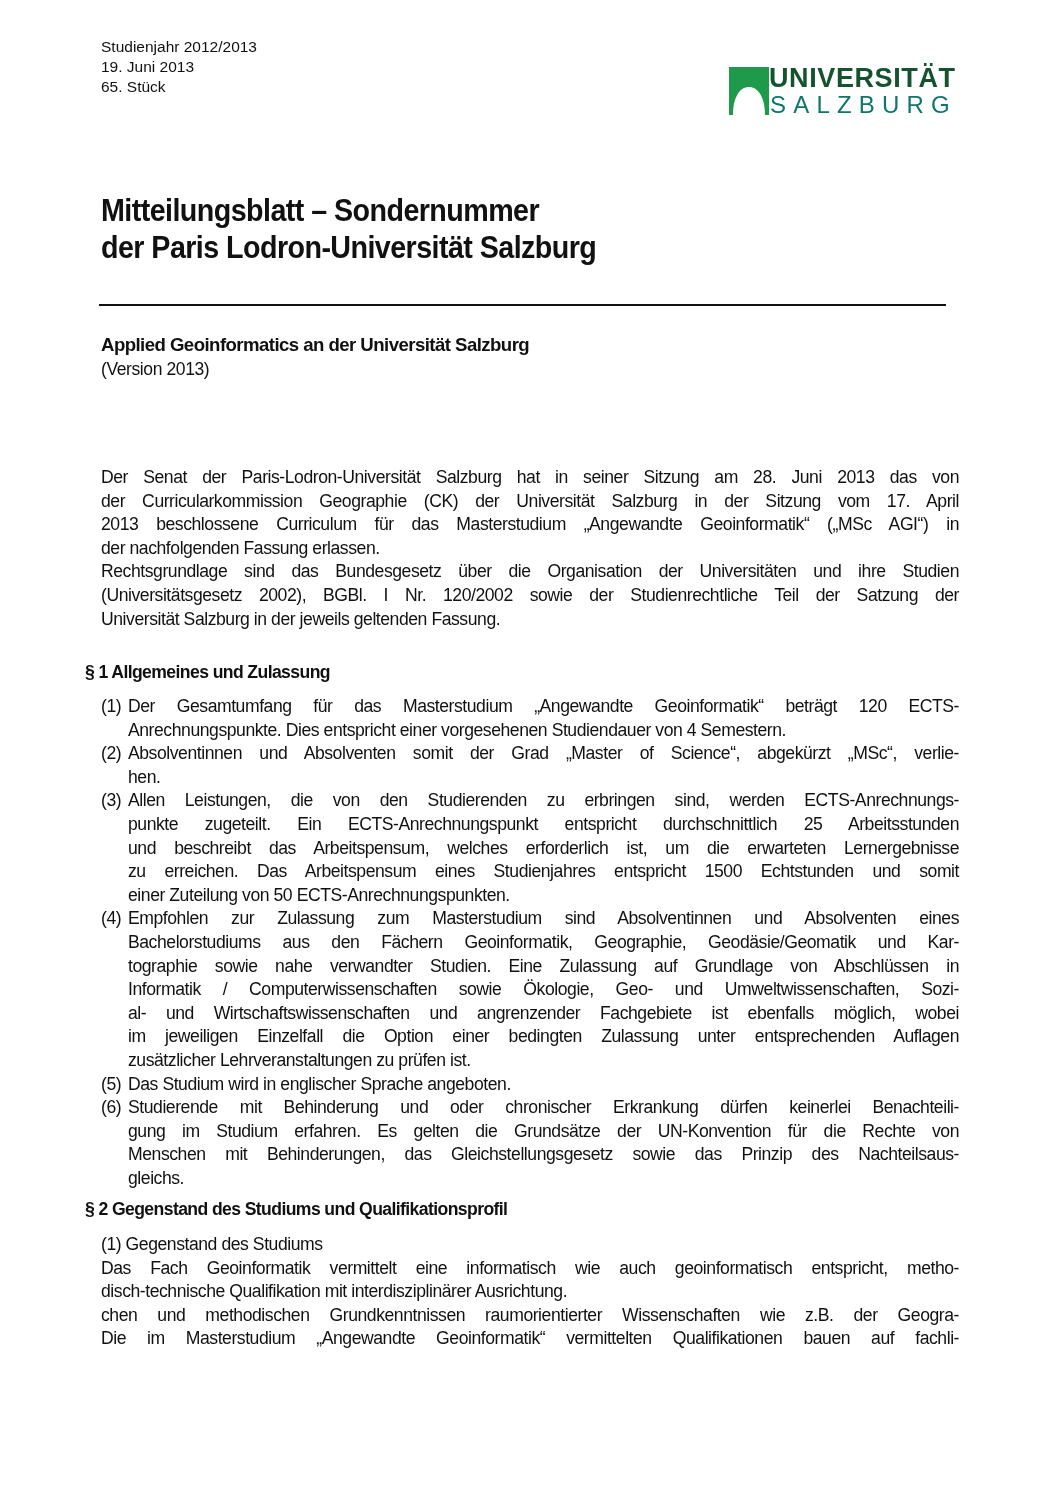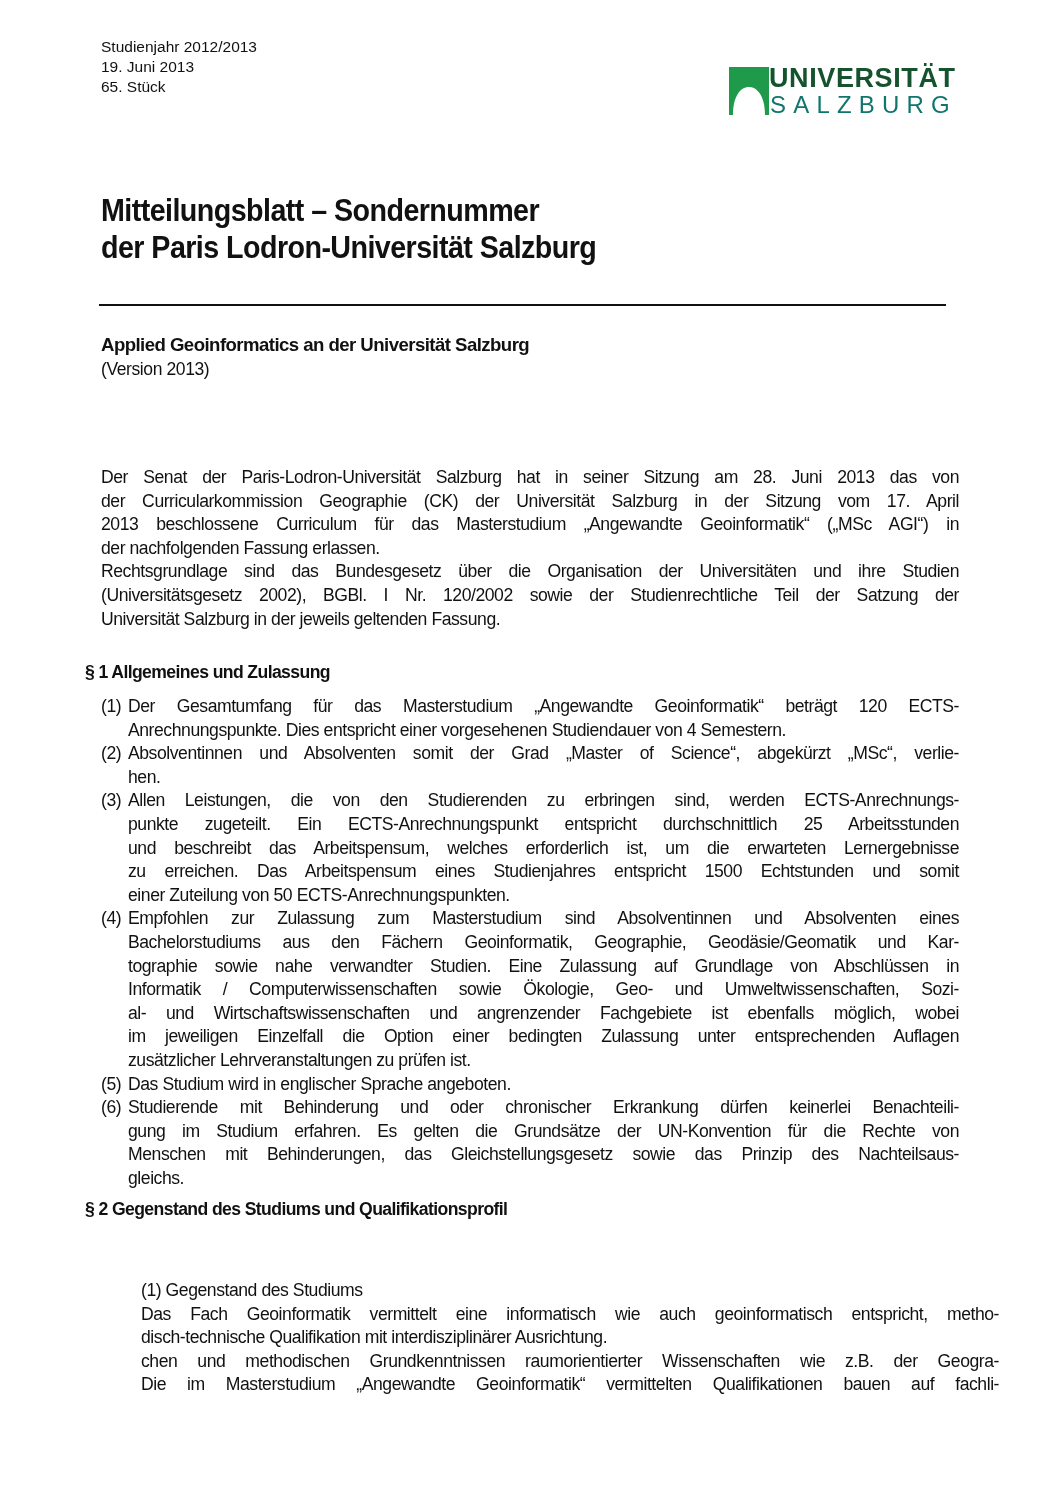--- a/index.html
+++ b/index.html
@@ -121,19 +121,19 @@
       <div class="j">Studierende mit Behinderung und oder chronischer Erkrankung dürfen keinerlei Benachteili-</div>
       <div class="j">gung im Studium erfahren. Es gelten die Grundsätze der UN-Konvention für die Rechte von</div>
       <div class="j">Menschen mit Behinderungen, das Gleichstellungsgesetz sowie das Prinzip des Nachteilsaus-</div>
       <div class="nl">gleichs.</div>
     </li>
   </ol>
 </div>
 
 <div class="heading" style="top:1199px;">§ 2 Gegenstand des Studiums und Qualifikationsprofil</div>
 
-<div class="body" style="top:1279px;margin-left:40px;">
+<div class="body" style="top:1233px;">
   <div class="nl">(1) Gegenstand des Studiums</div>
   <div class="j">Das Fach Geoinformatik vermittelt eine informatisch wie auch geoinformatisch entspricht, metho-</div>
   <div class="nl">disch-technische Qualifikation mit interdisziplinärer Ausrichtung.</div>
   <div class="j">chen und methodischen Grundkenntnissen raumorientierter Wissenschaften wie z.B. der Geogra-</div>
   <div class="j">Die im Masterstudium „Angewandte Geoinformatik“ vermittelten Qualifikationen bauen auf fachli-</div>
 </div>
 
 </body></html>

